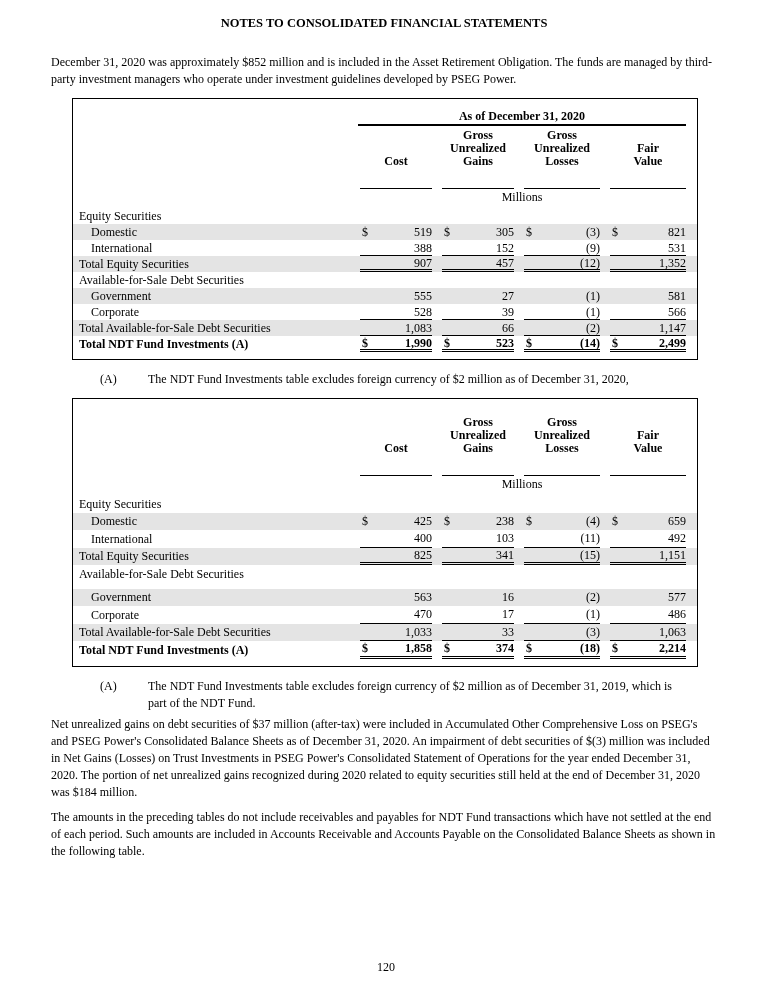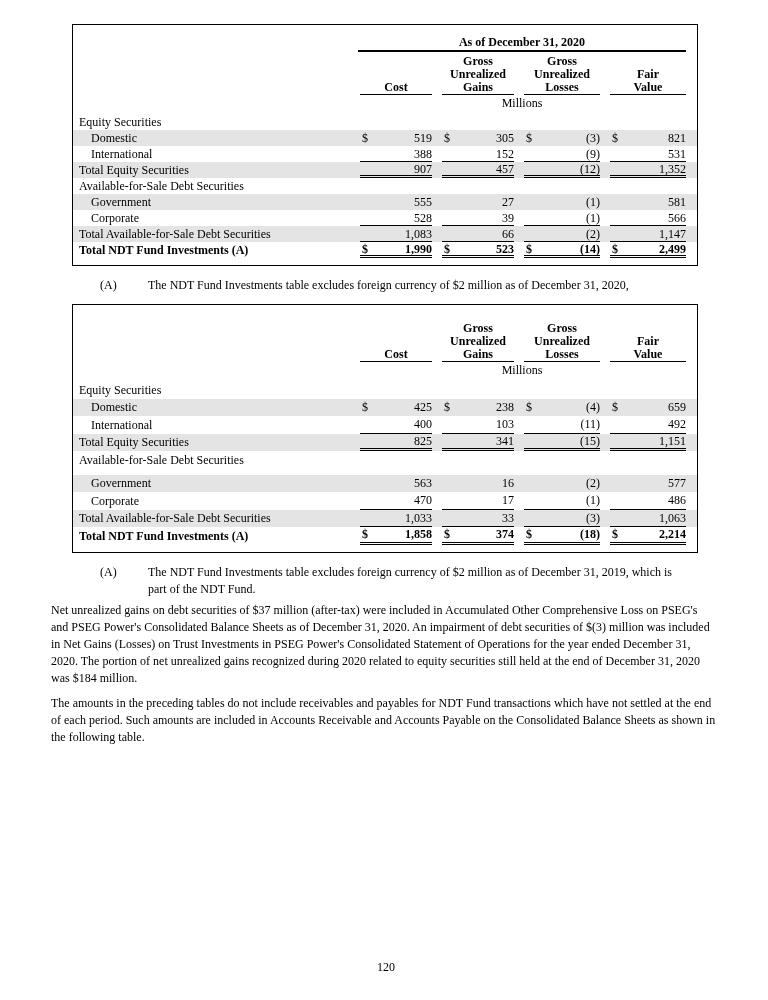--- a/index.html
+++ b/index.html
@@ -25,21 +25,21 @@
   .fin-table.t2 { padding-top:14px; }
 
   .thead-period {
     margin:0 11px 0 285px; text-align:center; font-weight:bold;
     border-bottom:2px solid #000; padding-bottom:1px; line-height:14px;
   }
   .thead-cols { display:flex; align-items:flex-end; padding:3px 11px 0 6px; }
   .thead-cols .spacer { flex:1; }
   .colhead {
     margin-left:10px; text-align:center; font-weight:bold;
-    white-space:pre-line; line-height:13px; padding-bottom:0;
+    white-space:pre-line; line-height:13px; padding-bottom:20px;
     border-bottom:1.5px solid #000; box-sizing:border-box;
   }
   .c1 { width:72px; } .c2 { width:72px; } .c3 { width:76px; } .c4 { width:76px; }
   .units-row { margin:1px 11px 4px 285px; text-align:center; line-height:14px; }
 
   .trow {
     display:flex; align-items:center; height:16px;
     padding:0 11px 0 6px; line-height:14px;
   }
   .t2 .trow { height:17.5px; }
@@ -67,21 +67,23 @@
   .page-number {
     position:absolute; left:2px; bottom:26px; width:100%;
     text-align:center; line-height:14px;
   }
 </style>
 </head>
 <body>
 
 <div class="content">
 
-
+  <div class="doc-title">NOTES TO CONSOLIDATED FINANCIAL STATEMENTS</div>
+
+  <p class="body-par">December 31, 2020 was approximately $852 million and is included in the Asset Retirement Obligation. The funds are managed by third-party investment managers who operate under investment guidelines developed by PSEG Power.</p>
 
   <div class="fin-table">
     <div class="thead-period">As of December 31, 2020</div>
     <div class="thead-cols">
       <div class="spacer"></div>
       <div class="colhead c1">Cost</div>
       <div class="colhead c2">Gross
 Unrealized
 Gains</div>
       <div class="colhead c3">Gross

